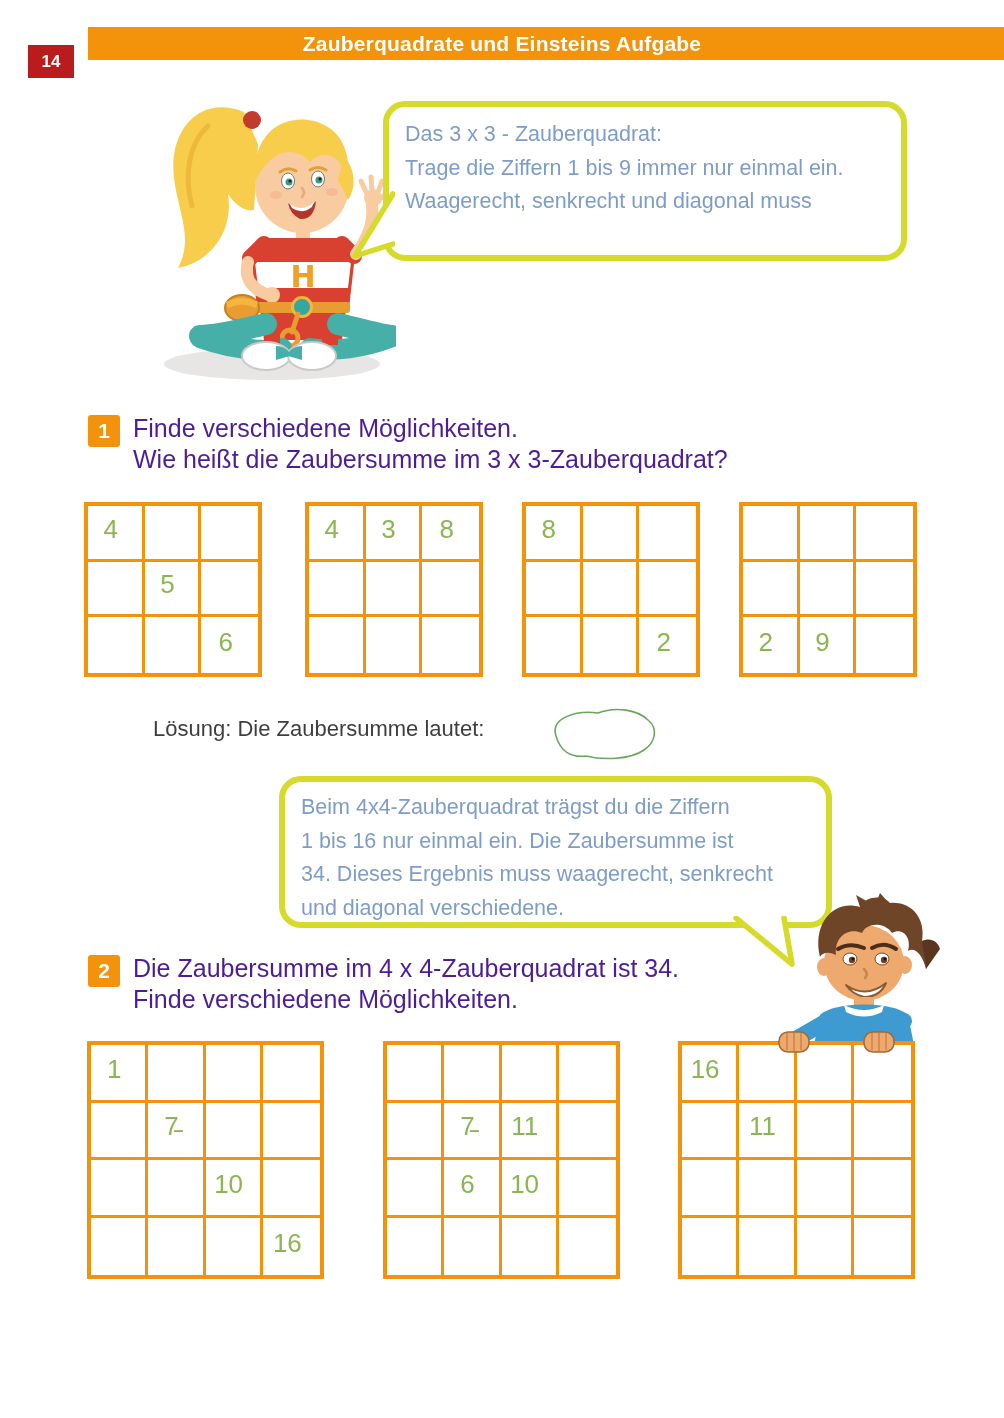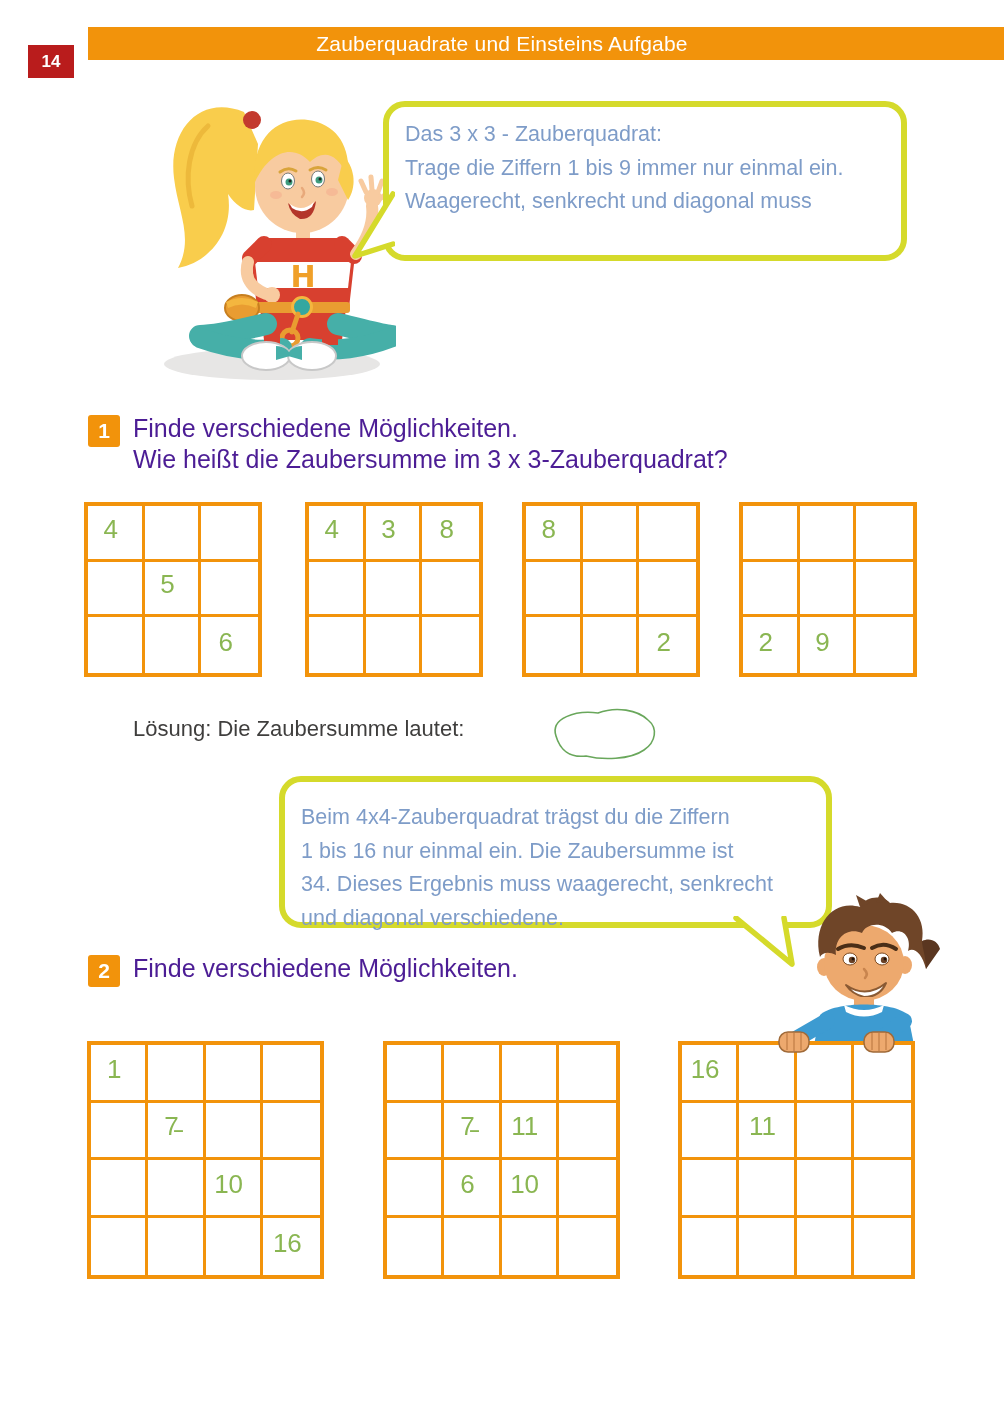--- a/index.html
+++ b/index.html
@@ -4,21 +4,21 @@
 <style>
   html,body{margin:0;padding:0;background:#fff;}
   #page{position:relative;width:1004px;height:1418px;background:#ffffff;overflow:hidden;
         font-family:"Liberation Sans",sans-serif;}
   .abs{position:absolute;}
 
   
   .pagenum{left:28px;top:45px;width:46px;height:33px;background:#b91c1c;
            color:#fff;font-weight:bold;font-size:17px;display:flex;align-items:center;justify-content:center;}
   .titlebar{left:88px;top:27px;width:916px;height:33px;background:#F2930B;}
-  .pagetitle{left:0;top:27px;width:1004px;height:33px;color:#fff;font-weight:normal;font-size:21px;
+  .pagetitle{left:0;top:27px;width:1004px;height:33px;color:#fff;font-weight:bold;font-size:21px;
              display:flex;align-items:center;justify-content:center;letter-spacing:.2px;}
 
   
   .bubble{background:#fff;border:6px solid #D5DA2B;border-radius:22px;box-sizing:border-box;z-index:1;}
   .bubble .txt{padding:11px 16px 0 16px;}
   .bubble .line{font-size:21.5px;line-height:33.5px;color:#7E9CC8;font-weight:500;white-space:nowrap;}
   .tail{z-index:2;}
 
   
   .badge{width:32px;height:32px;background:#F2930B;border-radius:3px;color:#fff;font-weight:bold;
@@ -30,21 +30,21 @@
   .g3{width:178px;height:175px;grid-template-columns:repeat(3,1fr);grid-template-rows:repeat(3,1fr);}
   .g4{width:237px;height:238px;grid-template-columns:repeat(4,1fr);grid-template-rows:repeat(4,1fr);}
   .mgrid .cell{border-right:3px solid #F2930B;border-bottom:3px solid #F2930B;
                display:flex;align-items:center;justify-content:center;}
   .g3 .cell:nth-child(3n){border-right:none;}
   .g3 .cell:nth-child(n+7){border-bottom:none;}
   .g4 .cell:nth-child(4n){border-right:none;}
   .g4 .cell:nth-child(n+13){border-bottom:none;}
   .mgrid .cell span{font-size:26px;color:#8AB652;transform:translate(-4px,-3px);}
 
-  .solution-label{font-size:22px;color:#3F3E3D;font-weight:500;white-space:nowrap;}
+  .solution-label{font-size:22px;color:#3F3E3D;font-weight:500;white-space:nowrap;margin-left:20px;}
 
   .z1{z-index:1}.z3{z-index:3}
 </style>
 </head>
 <body>
 
 <div id="page">
 
   <div class="abs pagenum">14</div>
   <div class="abs titlebar"></div>
@@ -244,21 +244,21 @@
         <span></span>
       </div>
     </div>
 
   <div class="abs solution-label" style="left:133px;top:716px;">Lösung: Die Zaubersumme lautet:</div>
   <svg class="abs" style="left:542px;top:702px;" width="122" height="64" viewBox="0 0 122 64">
     <path d="M14,34 C8,16 34,8 56,11 C74,4 96,8 106,18 C116,26 114,40 102,48 C88,58 60,58 44,54 C28,56 18,48 14,34 Z" fill="none" stroke="#69A75B" stroke-width="1.6"></path>
   </svg>
 
   <div class="abs bubble" style="left:279px;top:776px;width:553px;height:152px;">
-    <div class="txt" style="padding-top:19px;">
+    <div class="txt" style="padding-top:9px;">
       <div class="line">Beim 4x4-Zauberquadrat trägst du die Ziffern</div>
       <div class="line">1 bis 16 nur einmal ein. Die Zaubersumme ist</div>
       <div class="line">34. Dieses Ergebnis muss waagerecht, senkrecht</div>
       <div class="line">und diagonal verschiedene.</div>
     </div>
   </div>
   <svg class="abs tail" style="left:728px;top:916px;" width="74" height="52" viewBox="0 0 74 52">
     <path d="M8,2 L64,48 L56,2 Z" fill="#ffffff"></path>
     <path d="M8,2 L64,48 L56,2" fill="none" stroke="#D5DA2B" stroke-width="5.5" stroke-linejoin="round" stroke-linecap="round"></path>
   </svg>
@@ -286,20 +286,21 @@
     <rect x="82" y="104" width="20" height="12" fill="#EDA96E"></rect>
 
     <path d="M48,122 C62,108 122,108 136,122 L142,152 L42,152 Z" fill="#3D9BD1"></path>
     <path d="M72,112 Q92,122 112,112 L110,119 Q92,128 74,119 Z" fill="#fff"></path>
     <path d="M55,128 L24,146" stroke="#3D9BD1" stroke-width="16" stroke-linecap="round"></path>
     <path d="M132,128 L109,146" stroke="#3D9BD1" stroke-width="16" stroke-linecap="round"></path>
   </svg>
 
   <div class="abs badge" style="left:88px;top:955px;">2</div>
   <div class="abs tasktext" style="left:133px;top:953px;">
+    <div class="line">Die Zaubersumme im 4 x 4-Zauberquadrat ist 34.</div>
     <div class="line">Finde verschiedene Möglichkeiten.</div>
   </div>
 
   <div class="abs mgrid g4" style="left:87px;top:1041px;">
       <div class="cell">
         <span>1</span>
       </div>
       <div class="cell">
         <span></span>
       </div>

